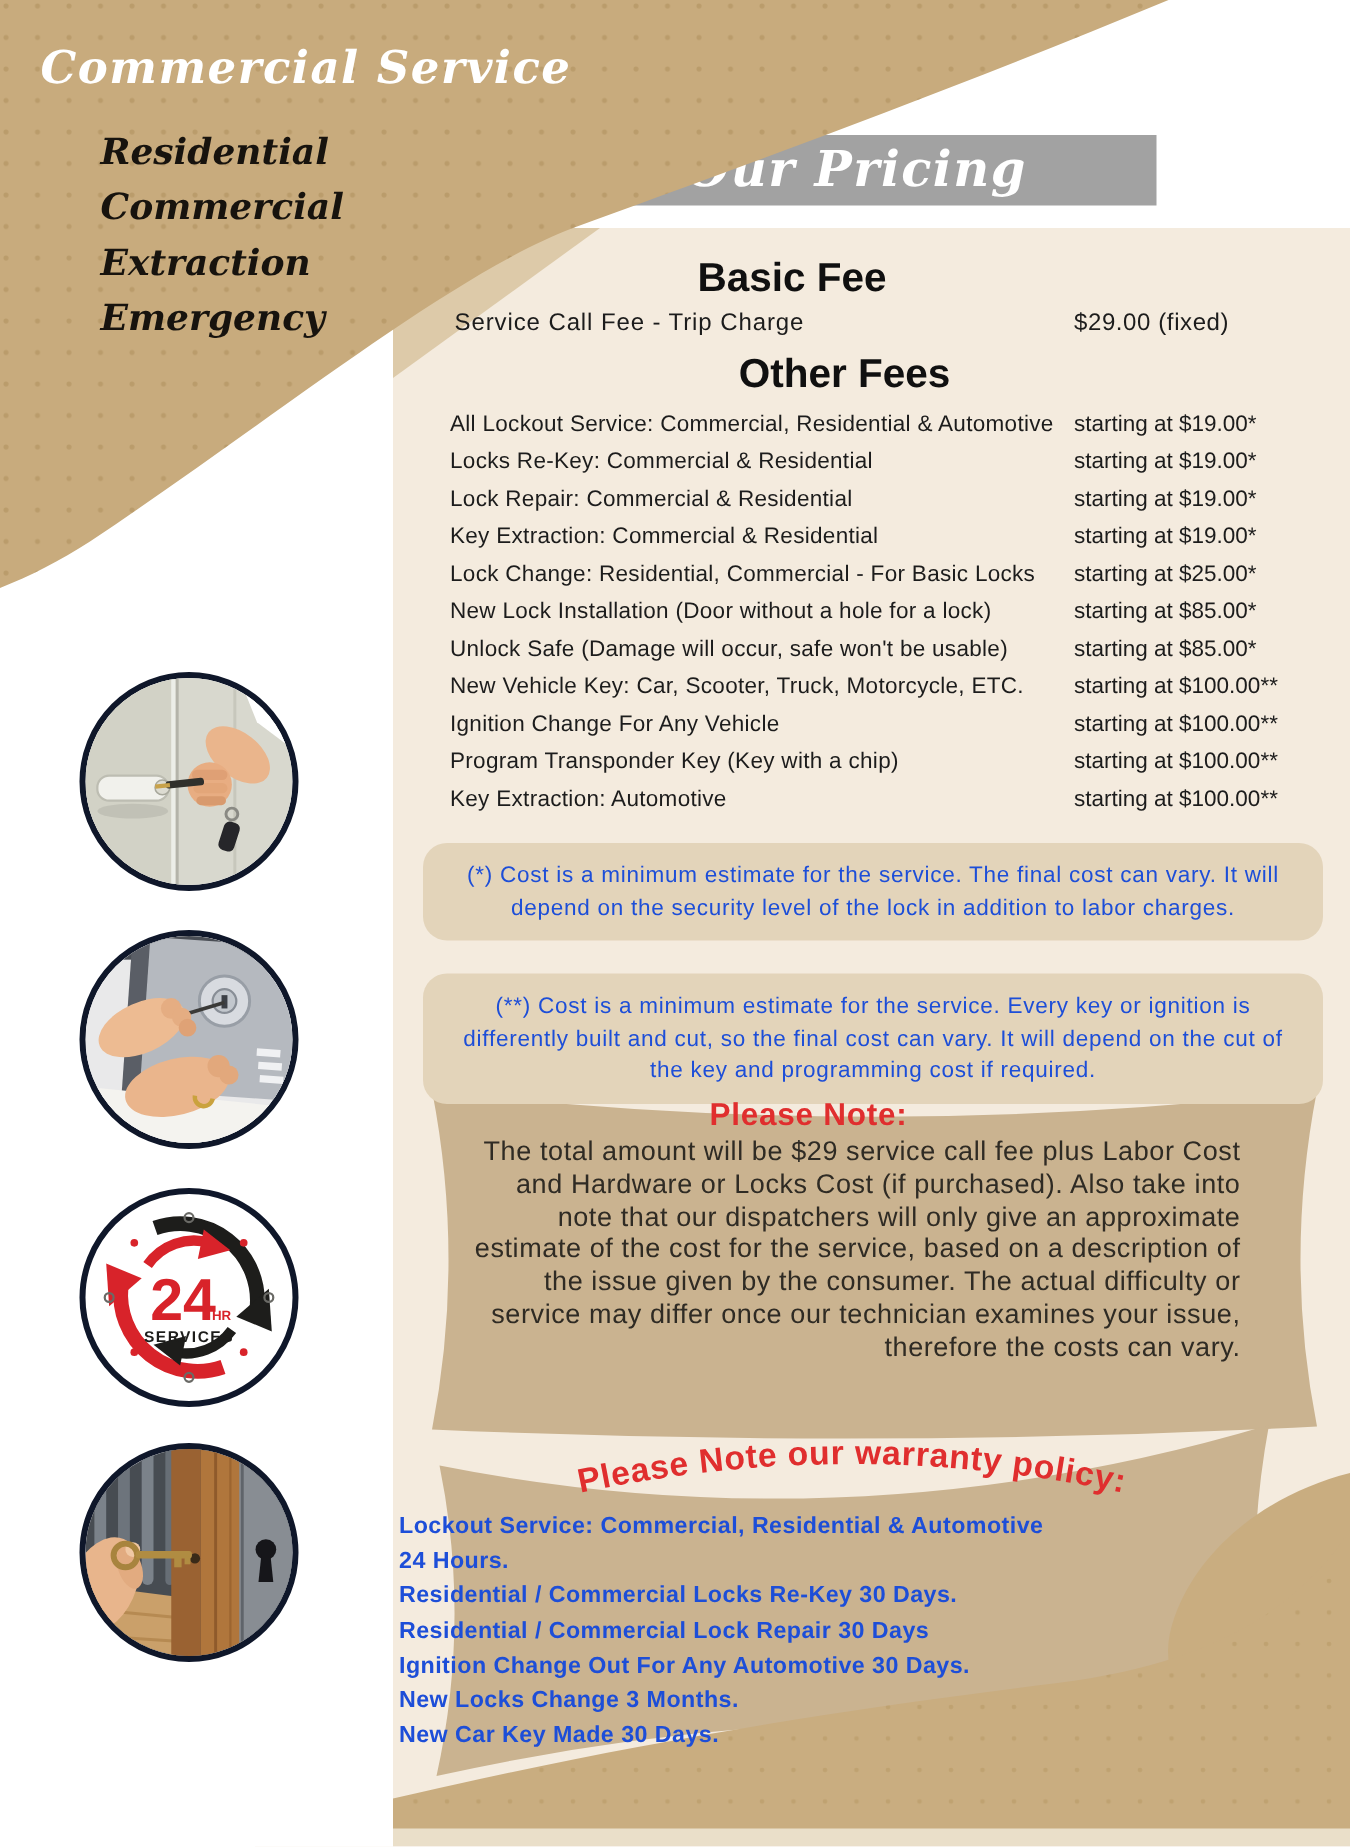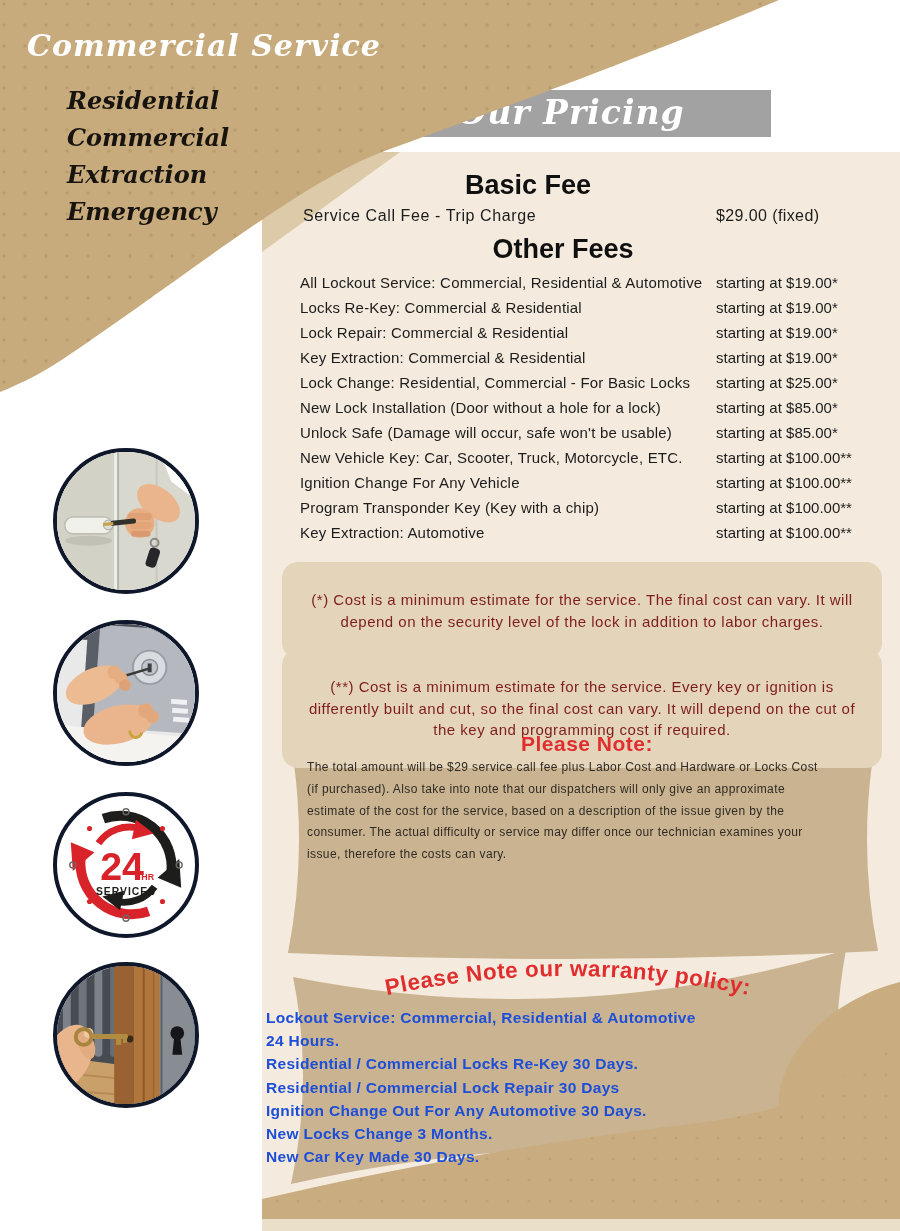--- a/index.html
+++ b/index.html
@@ -28,29 +28,29 @@
   #basic-price{left:716px;top:207px;font-size:16px;letter-spacing:.4px;color:#1c1c1c;}
   #other-heading{left:536px;top:234px;transform:translateX(-50%);font-size:27px;font-weight:bold;color:#101010;margin-left:27px;}
 
   #fee-list{left:300px;top:271px;width:600px;height:280px;}
   .fee-row{position:absolute;left:0;width:600px;height:25px;}
   .fee-label{position:absolute;left:0;top:3px;font-size:15px;color:#1c1c1c;letter-spacing:.2px;white-space:nowrap;}
   .fee-price{position:absolute;left:416px;top:3px;font-size:15px;color:#1c1c1c;white-space:nowrap;}
 
   
   .note-box{position:absolute;left:282px;width:600px;background:#e3d4ba;border-radius:16px;
-            color:#7f1d1d;font-size:15px;line-height:21.5px;text-align:center;letter-spacing:.5px;
-            padding:27px 20px;box-sizing:border-box;z-index:5;}
+            color:#1d4ed8;font-size:15px;line-height:21.5px;text-align:center;letter-spacing:.5px;
+            padding:11px 20px;box-sizing:border-box;z-index:5;}
   #note-box-1{top:562px;}
   #note-box-2{top:649px;}
 
   
-  #please-note-title{left:587px;top:732px;transform:translateX(-50%);color:#e02e2e;font-size:21px;
+  #please-note-title{left:539px;top:732px;transform:translateX(-50%);color:#e02e2e;font-size:21px;
                      font-weight:600;letter-spacing:.5px;white-space:nowrap;}
-  #please-note-body{left:307px;top:757px;width:520px;text-align:left;font-size:12px;
+  #please-note-body{left:307px;top:757px;width:520px;text-align:right;font-size:18px;
                     line-height:21.8px;letter-spacing:.4px;color:#2f2b24;font-weight:500;}
 
   
   #warranty-svg{left:0;top:0;width:900px;height:1231px;z-index:5;pointer-events:none;}
   #warranty-body{left:266px;top:1006px;width:600px;font-size:15.5px;
                  line-height:23.2px;letter-spacing:.3px;color:#1d4ed8;font-weight:700;}
   .warranty-line{display:block;}
 
   
   .circle{position:absolute;left:53px;width:138px;height:138px;border:4px solid #0f172a;

